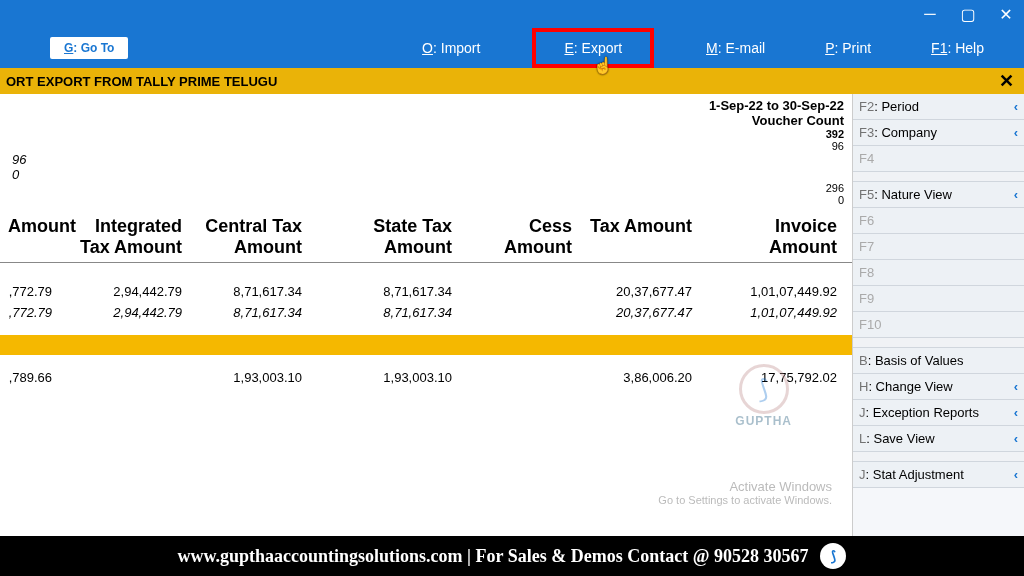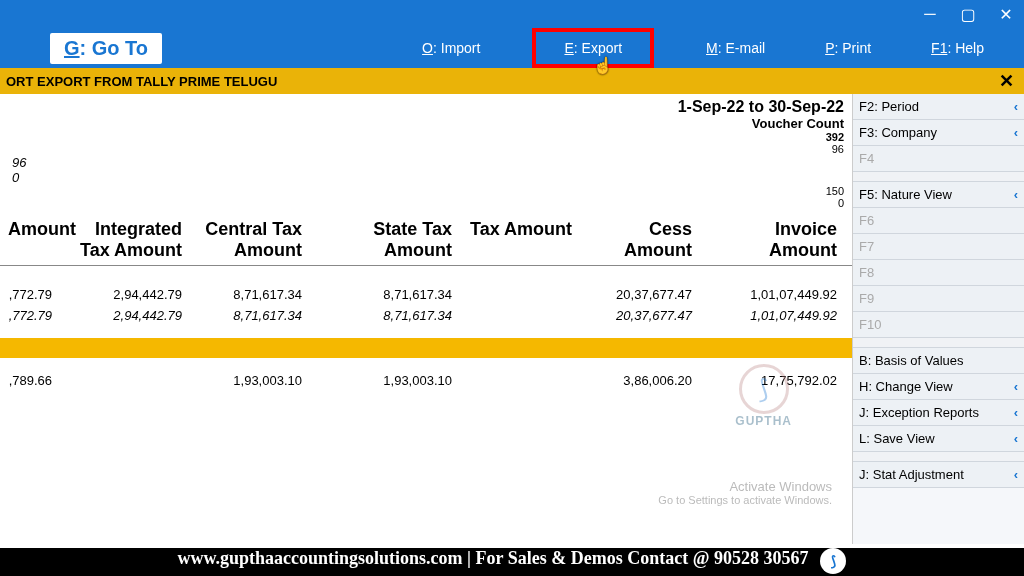--- a/index.html
+++ b/index.html
@@ -2,63 +2,63 @@
 <html><head>
 <meta charset="utf-8">
 <style>
   * { box-sizing: border-box; margin: 0; padding: 0; }
   body { font-family: Arial, sans-serif; font-size: 13px; width: 1024px; height: 576px; overflow: hidden; position: relative; background: #fff; }
   
   .titlebar { background: #1976d2; height: 28px; display: flex; justify-content: flex-end; align-items: center; padding-right: 8px; gap: 18px; }
   .titlebar-icon { color: #fff; font-size: 16px; cursor: pointer; width: 20px; text-align: center; }
   
   .menubar { background: #1976d2; height: 40px; display: flex; align-items: center; padding: 0 10px; }
-  .goto-btn { background: #fff; color: #1976d2; font-weight: bold; padding: 4px 14px; border-radius: 2px; font-size: 20px; margin-left: 40px; }
+  .goto-btn { background: #fff; color: #1976d2; font-weight: bold; padding: 4px 14px; border-radius: 2px; font-size: 12px; margin-left: 40px; }
   .goto-btn span.u { text-decoration: underline; }
   .menu-spacer { flex: 1; }
   .menu-item { color: #fff; font-size: 14px; margin: 0 30px; cursor: pointer; position: relative; }
   .menu-item .u { text-decoration: underline; }
   .export-highlight { border: 4px solid #ff0000; padding: 8px 28px; margin: -8px 22px; position: relative; }
   .cursor-hand { position: absolute; left: 50%; top: 24px; font-size: 16px; color: #fff; text-shadow: 0 0 2px #000; }
   
   .subheader { background: #eab308; height: 26px; display: flex; align-items: center; justify-content: space-between; padding: 0 6px; font-size: 13px; font-weight: bold; color: #000; }
   .subheader .close-x { font-size: 18px; font-weight: bold; cursor: pointer; margin-right: 4px; }
   
   .content-area { display: flex; height: 450px; }
   .main-panel { flex: 1; padding: 4px 0 0 0; position: relative; overflow: hidden; }
   
-  .period-line { text-align: right; padding-right: 8px; font-weight: bold; font-size: 16px; }
+  .period-line { text-align: right; padding-right: 8px; font-weight: bold; font-size: 13px; }
   .voucher-label { text-align: right; padding-right: 8px; font-weight: bold; font-size: 13px; }
   .num-right { text-align: right; padding-right: 8px; font-weight: bold; font-size: 11px; }
   .num-right.nm { font-weight: normal; }
   .left-nums { font-style: italic; padding-left: 12px; font-size: 13px; }
   
   .table-area { margin-top: 6px; }
   .thead-row { display: flex; border-bottom: 1px solid #888; padding: 4px 0; font-weight: bold; font-size: 18px; }
   .tcol { text-align: right; padding: 0 8px; }
   .c1 { width: 60px; } .c2 { width: 130px; } .c3 { width: 120px; } .c4 { width: 150px; } .c5 { width: 120px; } .c6 { width: 120px; } .c7 { width: 145px; }
   
   .trow { display: flex; padding: 3px 0; font-size: 13px; }
   .trow.italic { font-style: italic; }
   .trow .tcol { text-align: right; padding: 0 8px; }
   .gold-bar { background: #f5b800; height: 20px; margin: 12px 0; }
   
   .side-panel { width: 172px; border-left: 1px solid #ccc; background: #f5f7fa; }
   .side-item { display: flex; justify-content: space-between; align-items: center; border-bottom: 1px solid #d0d6dd; padding: 5px 6px; font-size: 13px; cursor: pointer; background: #edf1f5; }
   .side-item.dim { color: #aaa; align-items: center; }
-  .side-item .key { color: #000000; }
+  .side-item .key { color: #737373; }
   .side-item .chev { color: #1976d2; font-weight: bold; }
   .side-gap { height: 10px; background: #f0f2f5; border-bottom: 1px solid #d0d6dd;}
   
   .watermark { position: absolute; right: 60px; top: 270px; opacity: 0.35; text-align: center; pointer-events: none; }
   .watermark .wlogo { width: 50px; height: 50px; border: 3px solid #b88; border-radius: 50%; margin: 0 auto; display:flex; align-items:center; justify-content:center; font-size: 26px; color: #1976d2; }
   .watermark .wtxt { color: #0c4a6e; font-weight: bold; font-size: 12px; letter-spacing: 1px; }
   .activate { position: absolute; right: 20px; bottom: 38px; color: #bbb; font-size: 13px; text-align: right; }
   
-  .footer-bar { position: absolute; bottom: 0; left: 0; right: 0; height: 28px; background: #000; color: #fff; display: flex; align-items: flex-start; justify-content: center; font-family: Georgia, serif; font-size: 18px; font-weight: bold; }
+  .footer-bar { position: absolute; bottom: 0; left: 0; right: 0; height: 40px; background: #000; color: #fff; display: flex; align-items: center; justify-content: center; font-family: Georgia, serif; font-size: 18px; font-weight: bold; }
   .footer-logo { width: 26px; height: 26px; background: #fff; border-radius: 50%; margin-left: 12px; display:flex; align-items:center; justify-content:center; color:#1976d2; font-size:14px; font-family: Arial; }
 </style>
 </head>
 <body>
 
 <div class="titlebar">
   <span class="titlebar-icon">─</span>
   <span class="titlebar-icon">▢</span>
   <span class="titlebar-icon">✕</span>
 </div>
@@ -82,31 +82,31 @@
 </div>
 
 <div class="content-area">
   <div class="main-panel">
     <div class="period-line">1-Sep-22 to 30-Sep-22</div>
     <div class="voucher-label">Voucher Count</div>
     <div class="num-right">392</div>
     <div class="num-right nm">96</div>
     <div class="left-nums">96</div>
     <div class="left-nums">0</div>
-    <div class="num-right nm">150</div>
+    <div class="num-right nm">296</div>
     <div class="num-right nm">0</div>
 
     <div class="table-area">
       <div class="thead-row">
         <div class="tcol c1">Amount</div>
         <div class="tcol c2">Integrated Tax Amount</div>
         <div class="tcol c3">Central Tax Amount</div>
         <div class="tcol c4">State Tax Amount</div>
+        <div class="tcol c5">Cess Amount</div>
         <div class="tcol c6">Tax Amount</div>
-        <div class="tcol c5">Cess Amount</div>
         <div class="tcol c7">Invoice Amount</div>
       </div>
       <div style="height:18px"></div>
       <div class="trow">
         <div class="tcol c1">,772.79</div>
         <div class="tcol c2">2,94,442.79</div>
         <div class="tcol c3">8,71,617.34</div>
         <div class="tcol c4">8,71,617.34</div>
         <div class="tcol c5"></div>
         <div class="tcol c6">20,37,677.47</div>

